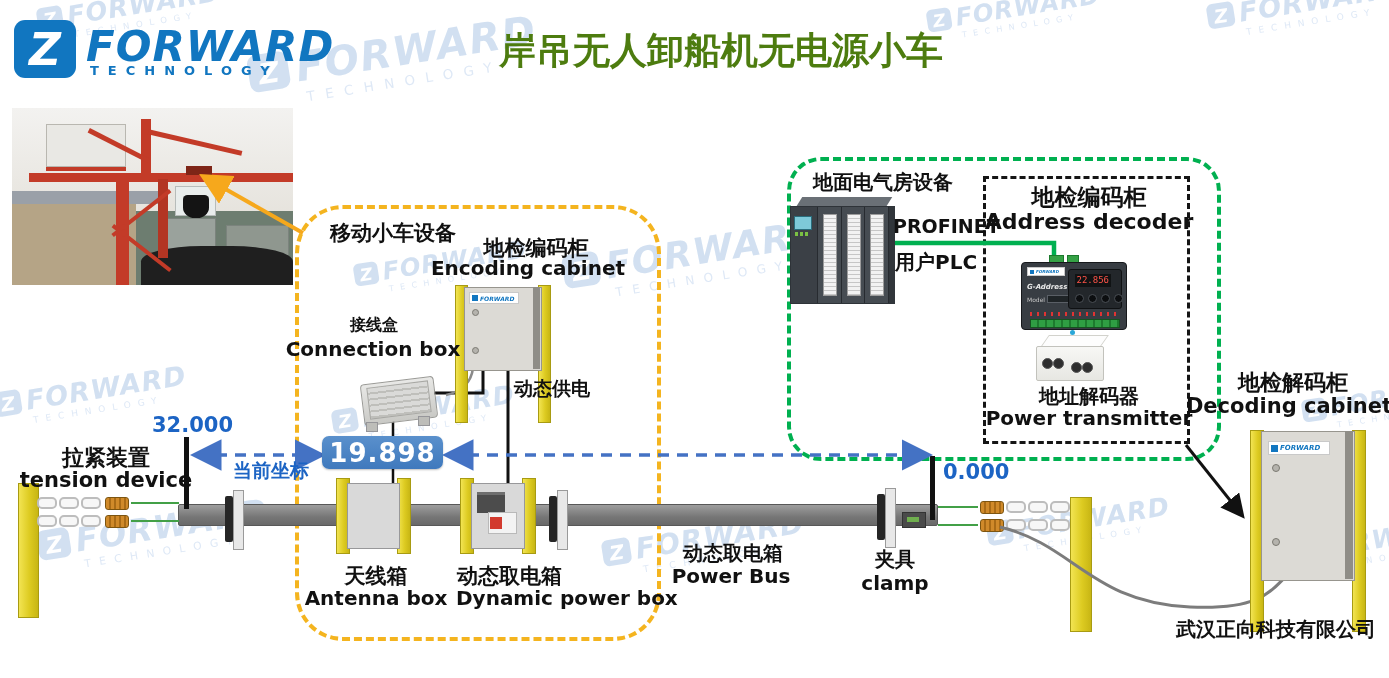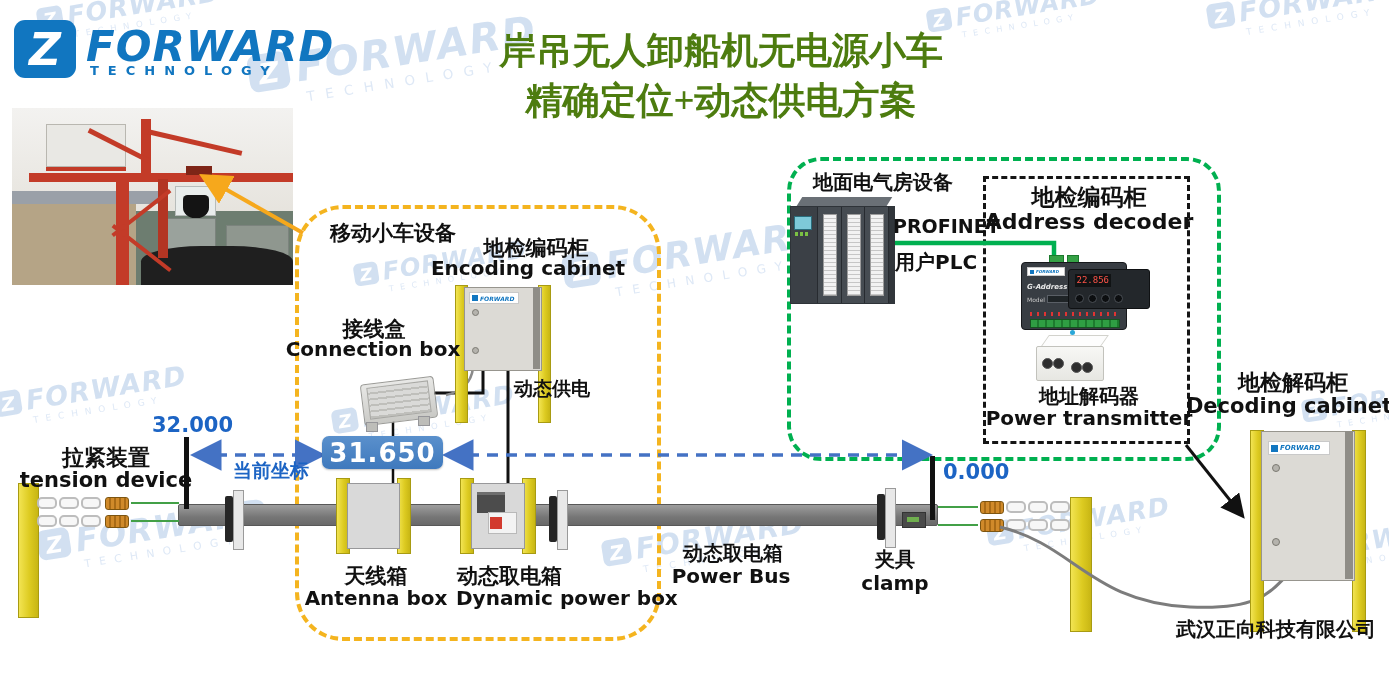--- a/index.html
+++ b/index.html
@@ -65,21 +65,21 @@
             background:repeating-linear-gradient(90deg,#7bc043 0 3px,transparent 3px 5px);}
   .plc-mod{flex:1;border-right:1px solid #272b30;position:relative;}
   .plc-term{position:absolute;left:22%;top:7%;width:52%;height:84%;border:1px solid #9c9c9c;
             background:repeating-linear-gradient(#f2f2f2 0 3px,#c6c6c6 3px 4px);}
   
   .dec-body{left:0;top:0;width:104px;height:66px;background:#383d43;border:1px solid #17191c;border-radius:4px;}
   .dec-conn{position:absolute;top:-7px;height:8px;background:#35a145;border:1px solid #1c7a2d;}
   .dec-title{position:absolute;left:5px;top:20px;color:#e9e9e9;font-size:7px;font-weight:700;font-style:italic;}
   .dec-model{position:absolute;left:5px;top:32px;color:#c5c5c5;font-size:6px;display:flex;gap:2px;align-items:center;}
   .dec-model i{width:20px;height:6px;background:#1f2427;border:1px solid #5a5f66;display:inline-block;}
-  .dec-bezel{position:absolute;left:46px;top:6px;width:52px;height:38px;background:#23272b;border:1px solid #0f1113;border-radius:3px;padding-left:28px;}
+  .dec-bezel{position:absolute;left:46px;top:6px;width:52px;height:38px;background:#23272b;border:1px solid #0f1113;border-radius:3px;}
   .dec-screen{position:absolute;left:6px;top:4px;width:34px;height:13px;background:#101314;color:#ff5348;
               font-family:"DejaVu Sans Mono",monospace;font-size:9px;line-height:13px;text-align:right;padding-right:2px;}
   .dec-btns{position:absolute;left:6px;top:24px;display:flex;gap:4px;}
   .dec-btns i{width:7px;height:7px;border-radius:50%;background:#0c0e10;border:1px solid #4a4f55;}
   .dec-leds{position:absolute;left:8px;top:49px;width:88px;height:4px;
             background:repeating-linear-gradient(90deg,#e23333 0 2px,transparent 2px 7px);}
   .dec-terms{position:absolute;left:8px;top:56px;width:88px;height:7px;border:1px solid #15521f;
              background:repeating-linear-gradient(90deg,#2f9e43 0 6px,#1d7a2e 6px 8px);}
   
   .ptx-top{left:8px;top:5px;width:58px;height:12px;background:#fdfdfd;border:1px solid #d2d2cc;transform:skewX(-35deg);}
@@ -217,21 +217,20 @@
   </div>
 
   <div class="abs logo-z">
       <span>Z</span>
     </div>
   <div class="abs logo-name">FORWARD</div>
   <div class="abs logo-sub">TECHNOLOGY</div>
 
   <div class="abs title">
     <div class="t1">岸吊无人卸船机无电源小车</div>
-    <div class="t2">精确定位+动态供电方案</div>
   </div>
 
   <div class="abs box-trolley"></div>
   <div class="abs box-ground"></div>
   <div class="abs box-decoder-zone"></div>
 
   <div class="abs post" style="left:18px;top:483px;width:19px;height:133px;"></div>
   <div class="abs post" style="left:1070px;top:497px;width:20px;height:133px;"></div>
   <div class="abs bus"></div>
   <div class="abs bus-sensor">
@@ -405,26 +404,26 @@
     <div class="abs cab-body" style="left:13px;top:3px;width:92px;height:148px;"></div>
     <div class="abs cab-side" style="left:97px;top:3px;width:8px;height:148px;"></div>
     <div class="abs cab-logo" style="left:20px;top:13px;width:56px;height:12px;font-size:7px;">
       <i style="width:7px;height:7px;"></i>
         <b>FORWARD</b>
     </div>
     <div class="abs screw" style="left:24px;top:36px;width:6px;height:6px;"></div>
     <div class="abs screw" style="left:24px;top:110px;width:6px;height:6px;"></div>
   </div>
 
-  <div class="abs coord-chip">31.650</div>
+  <div class="abs coord-chip">19.898</div>
 
   <div class="lbl" style="left:330px;top:219px;font-size:21px;">移动小车设备</div>
   <div class="lbl c" style="left:536px;top:234px;font-size:21px;">地检编码柜</div>
   <div class="lbl c" style="left:528px;top:256px;font-size:20px;">Encoding cabinet</div>
-  <div class="lbl c" style="left:374px;top:315px;font-size:21px;">接线盒</div>
+  <div class="lbl c" style="left:374px;top:315px;font-size:16px;">接线盒</div>
   <div class="lbl c" style="left:373px;top:337px;font-size:20px;">Connection box</div>
   <div class="lbl" style="left:514px;top:376px;font-size:19px;">动态供电</div>
   <div class="lbl c" style="left:376px;top:562px;font-size:21px;">天线箱</div>
   <div class="lbl c" style="left:376px;top:586px;font-size:20px;">Antenna box</div>
   <div class="lbl" style="left:457px;top:562px;font-size:21px;">动态取电箱</div>
   <div class="lbl" style="left:456px;top:586px;font-size:20px;">Dynamic power box</div>
 
   <div class="lbl" style="left:813px;top:169px;font-size:20px;">地面电气房设备</div>
   <div class="lbl" style="left:893px;top:215px;font-size:19px;">PROFINET</div>
   <div class="lbl" style="left:895px;top:249px;font-size:20px;">用户PLC</div>

